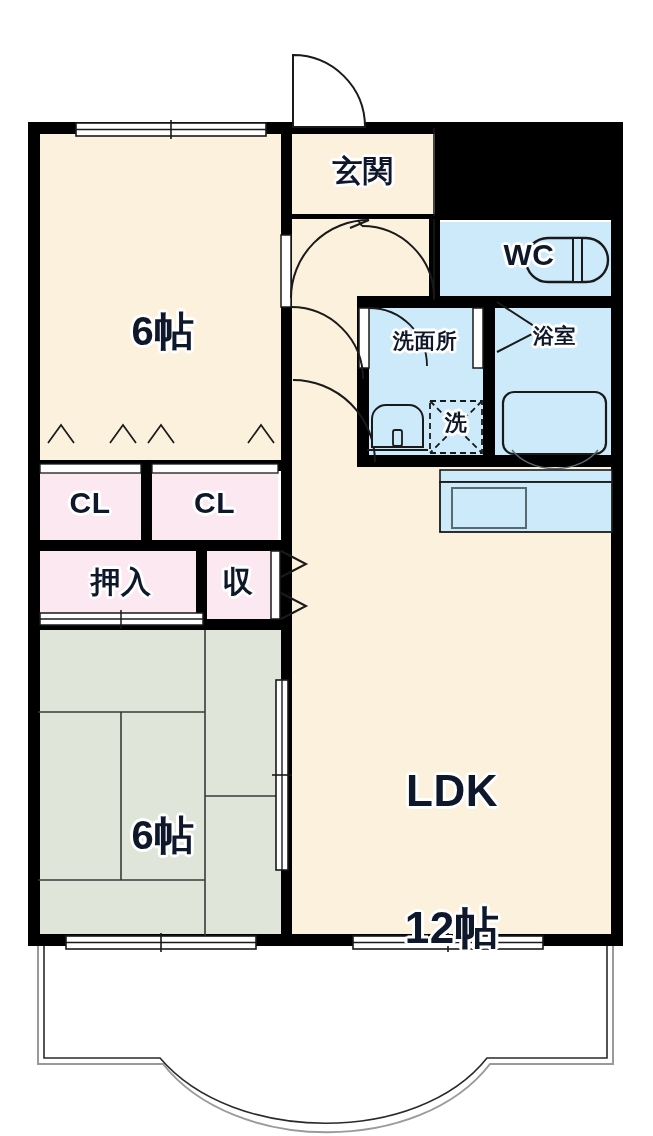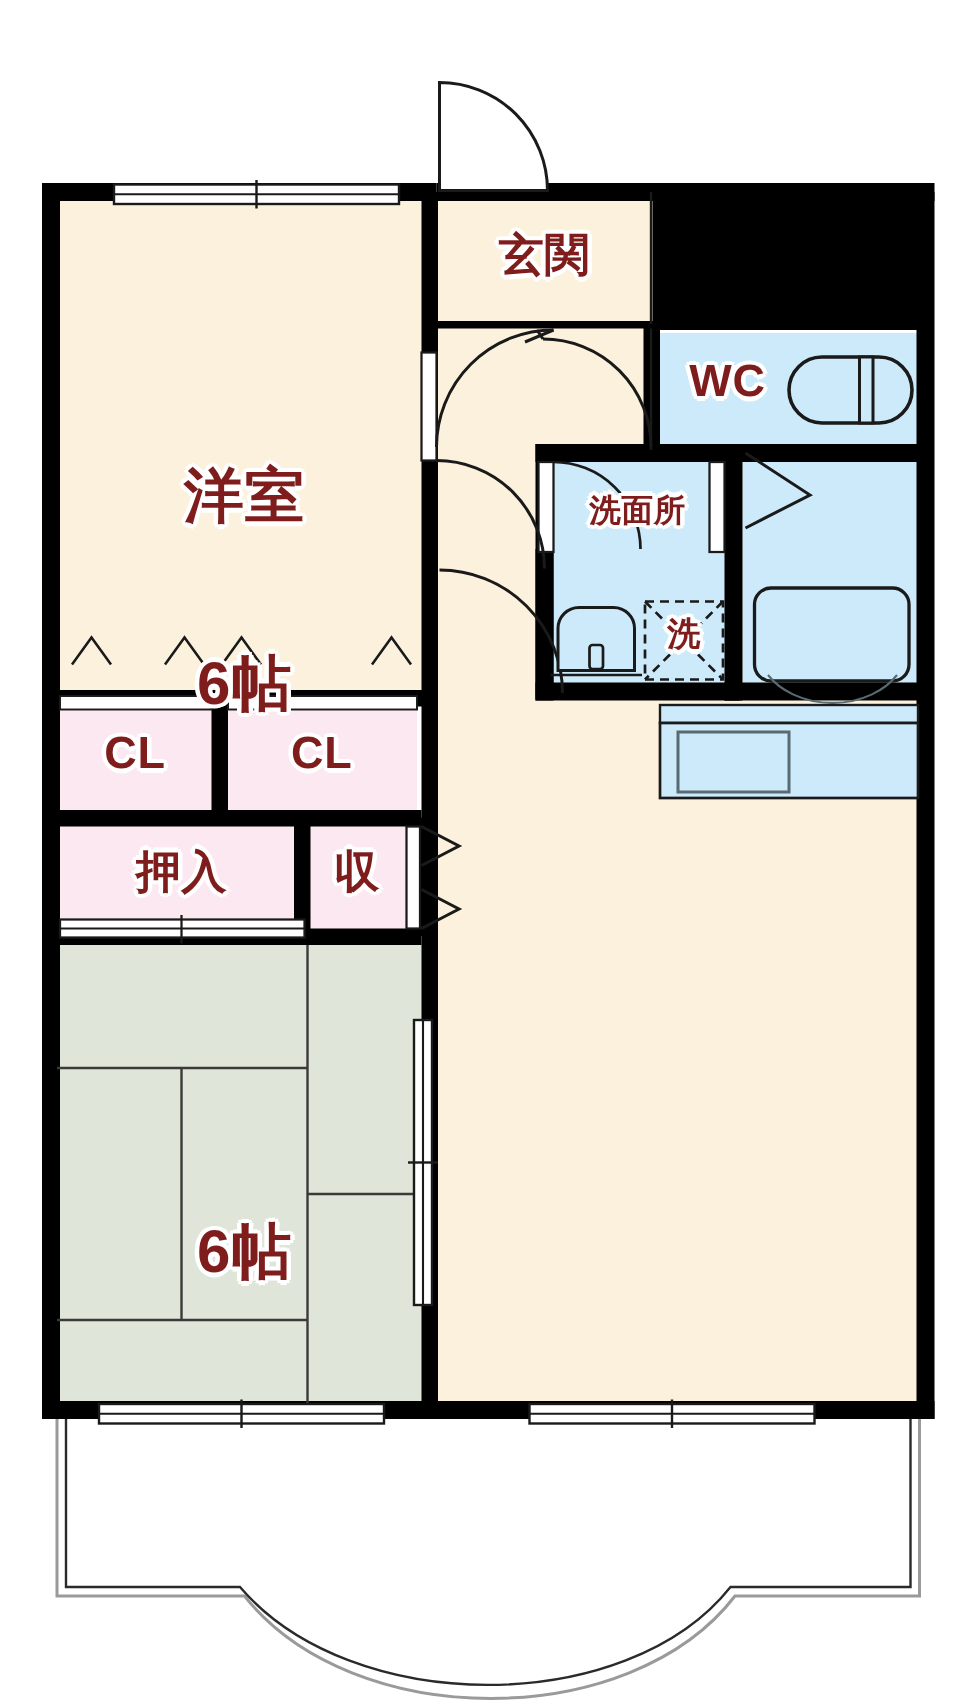--- a/index.html
+++ b/index.html
@@ -21,21 +21,21 @@
   #plan-svg {
     position: absolute;
     left: 0;
     top: 0;
     width: 653px;
     height: 1136px;
     display: block;
   }
   .room-label {
     position: absolute;
-    color: #7f1d1d;
+    color: #0f172a;
     font-weight: 700;
     text-align: center;
     line-height: 1.04;
     white-space: pre;
     letter-spacing: 0.5px;
     text-shadow:
       2px 0 0 #fff, -2px 0 0 #fff, 0 2px 0 #fff, 0 -2px 0 #fff,
       2px 2px 0 #fff, -2px 2px 0 #fff, 2px -2px 0 #fff, -2px -2px 0 #fff,
       3px 0 0 #fff, -3px 0 0 #fff, 0 3px 0 #fff, 0 -3px 0 #fff;
     pointer-events: none;
@@ -253,39 +253,43 @@
                C 235 1155 420 1155 490 1064
                L 613 1064 L 613 946"></path>
       <path d="M 44 946 L 44 1058 L 160 1058
                C 234 1145 418 1145 487 1058
                L 607 1058 L 607 946" stroke="#2a2a2a" stroke-width="1.6"></path>
     </g>
 
   </svg>
 
   <div class="room-label lbl-lg" style="left:38px;  top:228px; width:250px;">
-    <div>洋室</div>
     <div>6帖</div>
   </div>
 
   <div class="room-label lbl-md" style="left:291px; top:155px; width:144px;">玄関</div>
 
-  <div class="room-label lbl-md" style="left:440px; top:239px; width:90px;">WC</div>
+  <div class="room-label lbl-md" style="left:440px; top:239px; width:90px;padding-left:44px;">WC</div>
 
   <div class="room-label lbl-sm" style="left:366px; top:330px; width:118px;">洗面所</div>
 
+  <div class="room-label lbl-sm" style="left:496px; top:325px; width:117px;">浴室</div>
 
   <div class="room-label lbl-xs" style="left:430px; top:412px; width:52px;">洗</div>
 
   <div class="room-label lbl-md" style="left:38px;  top:487px; width:104px;">CL</div>
 
   <div class="room-label lbl-md" style="left:151px; top:487px; width:127px;">CL</div>
 
   <div class="room-label lbl-md" style="left:38px;  top:566px; width:166px;">押入</div>
 
   <div class="room-label lbl-md" style="left:204px; top:566px; width:68px;">収</div>
 
   <div class="room-label lbl-lg" style="left:38px;  top:732px; width:250px;">
     <div>6帖</div>
   </div>
 
+  <div class="room-label lbl-xl" style="left:291px; top:676px; width:322px;">
+    <div>LDK</div>
+    <div>12帖</div>
+  </div>
 
 </div>
 
 </body></html>

